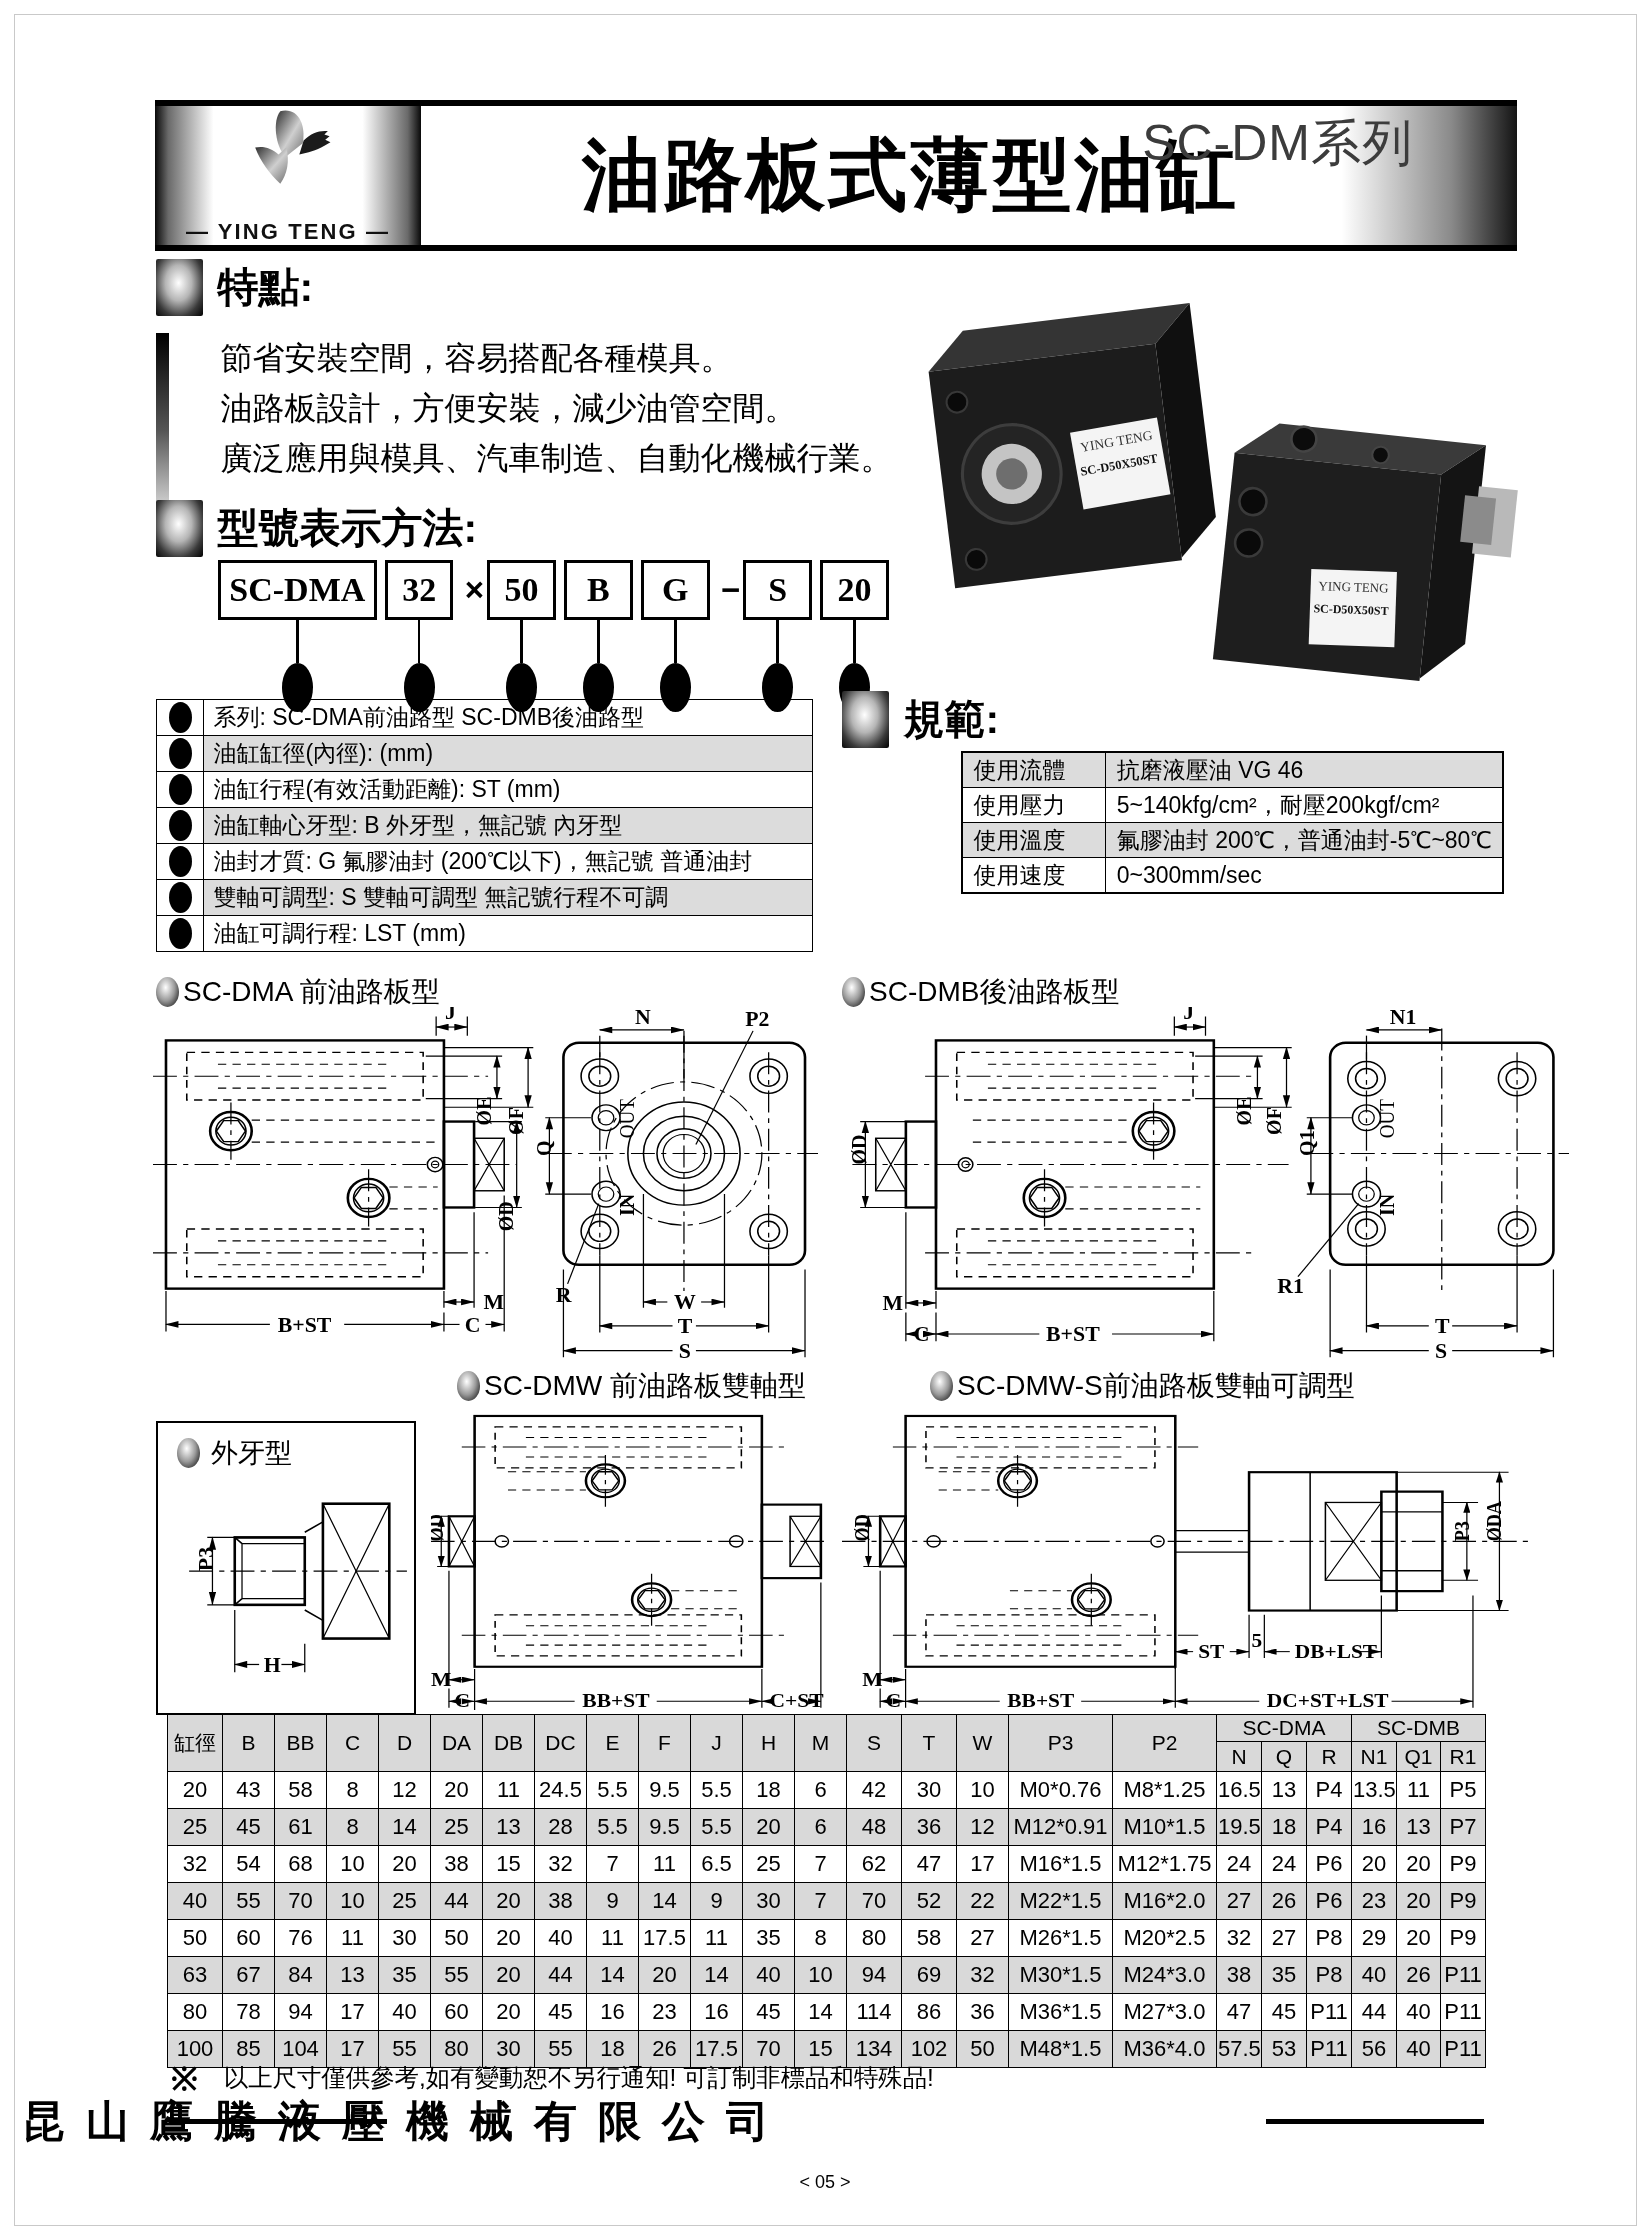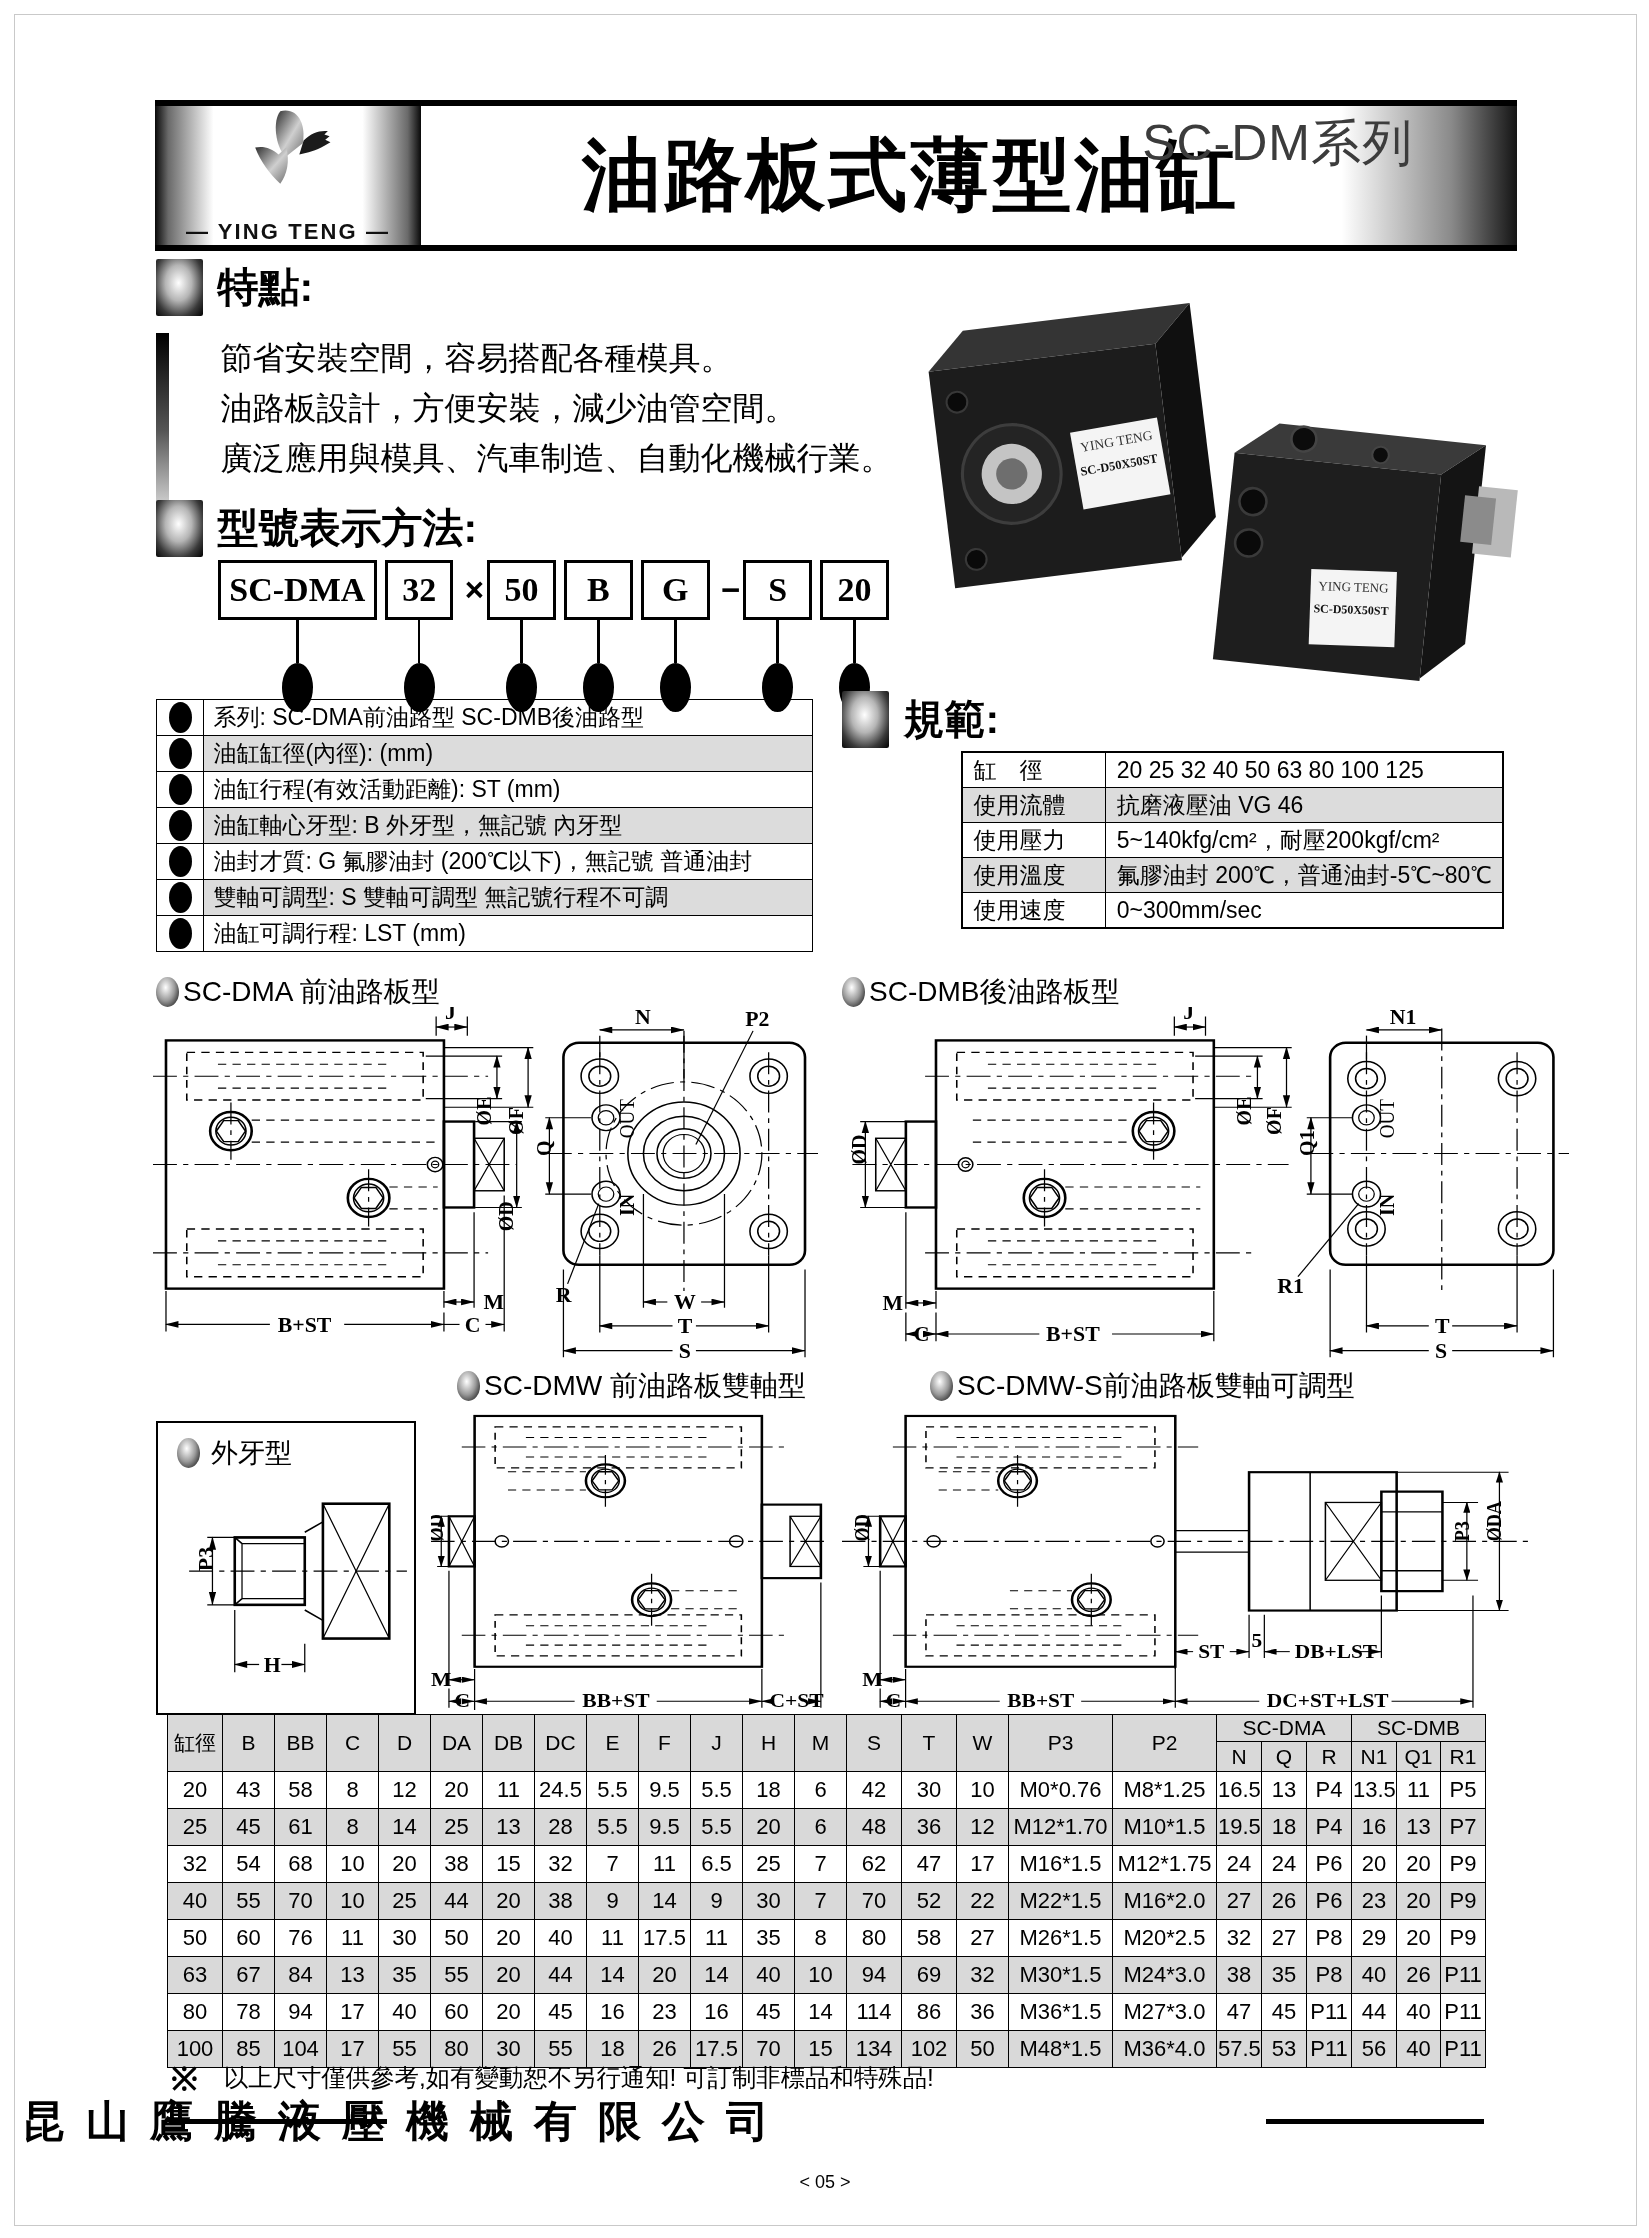--- a/index.html
+++ b/index.html
@@ -260,24 +260,20 @@
       </tr>
     </tbody>
   </table>
 
   <div class="sec-head" style="left:842px;top:691px;">
     <span class="grad-rect"></span>
     <span class="sec-label">規範:</span>
   </div>
   <table class="spec-table">
     <tbody>
-      <tr>
-        <td class="lbl">缸　徑</td>
-        <td>20 25 32 40 50 63 80 100 125</td>
-      </tr>
       <tr class="alt">
         <td class="lbl">使用流體</td>
         <td>抗磨液壓油 VG 46</td>
       </tr>
       <tr>
         <td class="lbl">使用壓力</td>
         <td>5~140kfg/cm²，耐壓200kgf/cm²</td>
       </tr>
       <tr class="alt">
         <td class="lbl">使用溫度</td>
@@ -706,21 +702,21 @@
           <td>13</td>
           <td>28</td>
           <td>5.5</td>
           <td>9.5</td>
           <td>5.5</td>
           <td>20</td>
           <td>6</td>
           <td>48</td>
           <td>36</td>
           <td>12</td>
-          <td>M12*1.70</td>
+          <td>M12*0.91</td>
           <td>M10*1.5</td>
           <td>19.5</td>
           <td>18</td>
           <td>P4</td>
           <td>16</td>
           <td>13</td>
           <td>P7</td>
         </tr>
         <tr>
           <td>32</td>

